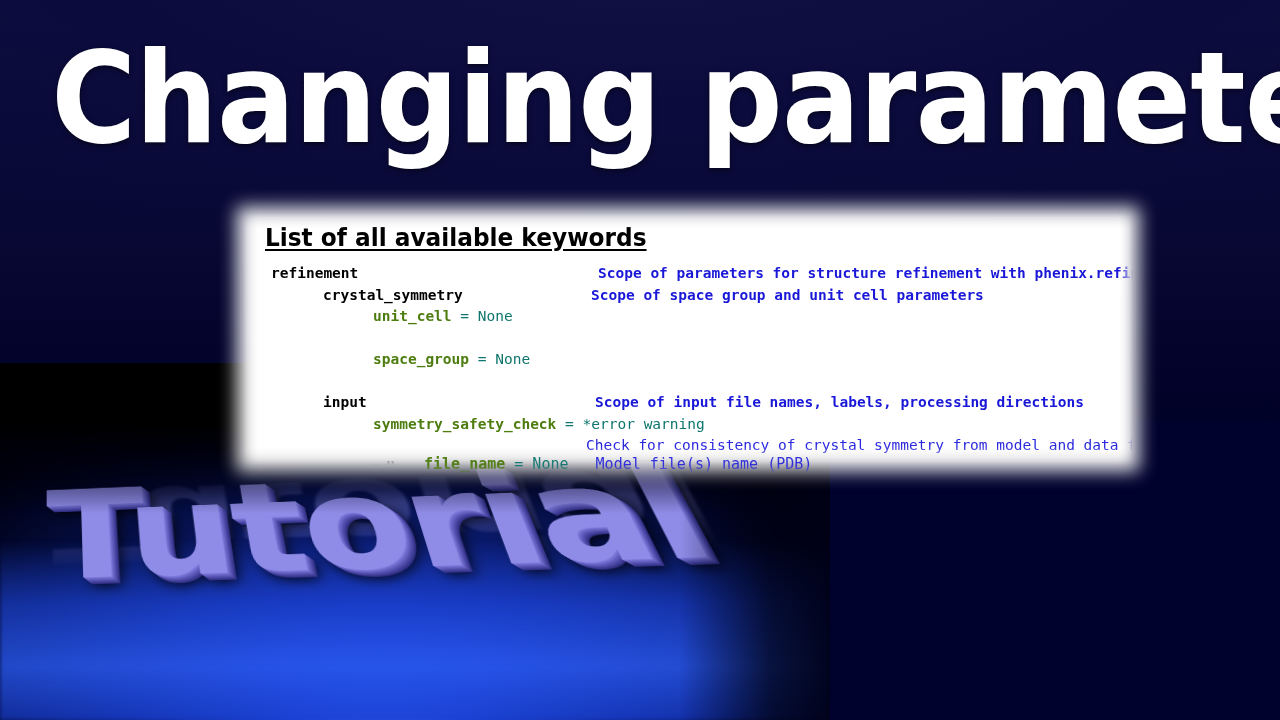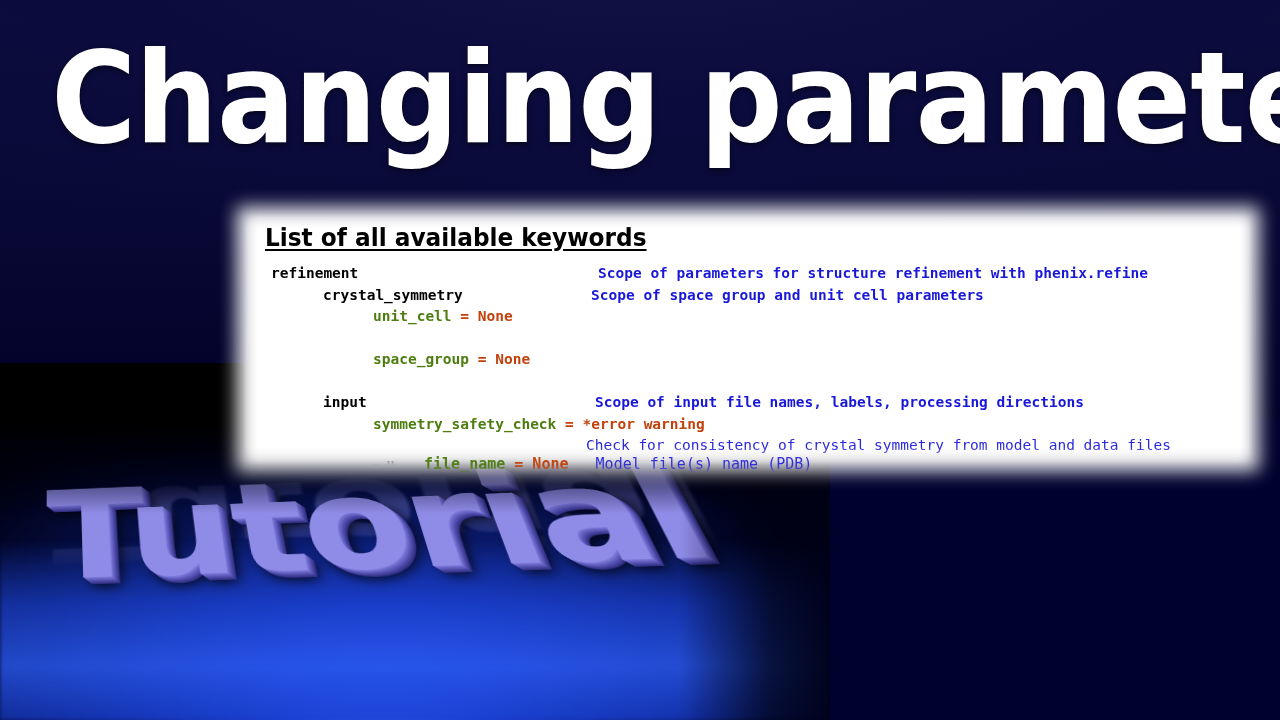--- a/index.html
+++ b/index.html
@@ -131,21 +131,21 @@
     -webkit-mask-image: linear-gradient(180deg, rgba(0,0,0,0) 6%, rgba(0,0,0,.85) 60%, rgba(0,0,0,0) 100%);
             mask-image: linear-gradient(180deg, rgba(0,0,0,0) 6%, rgba(0,0,0,.85) 60%, rgba(0,0,0,0) 100%);
     user-select: none;
   }
 
   
   .card-wrap {
     position: absolute;
     left: 243px;
     top: 213px;
-    width: 1010px;
+    width: 890px;
     height: 252px;
   }
   .card-glow {
     position: absolute;
     inset: -6px;
     background: #ffffff;
     filter: blur(9px);
     opacity: .92;
   }
   .card {
@@ -197,21 +197,21 @@
   .code .lhs {
     position: absolute;
     white-space: pre;
   }
   .code .rhs {
     position: absolute;
     white-space: pre;
   }
   .t-black  { color: #000000; font-weight: 700; }
   .t-plain  { color: #4d7c0f; font-weight: 700; }
-  .t-red    { color: #c2410c; font-weight: 700; }
+  .t-red    { color: #0f766e; font-weight: 400; }
   .t-blue-b { color: #1a18d8; font-weight: 700; }
   .t-blue   { color: #2a28dd; font-weight: 400; }
 
   
   .spill-line {
     position: absolute;
     left: 424px;
     top: 455px;
     font-family: "DejaVu Sans Mono", monospace;
     font-size: 15px;

